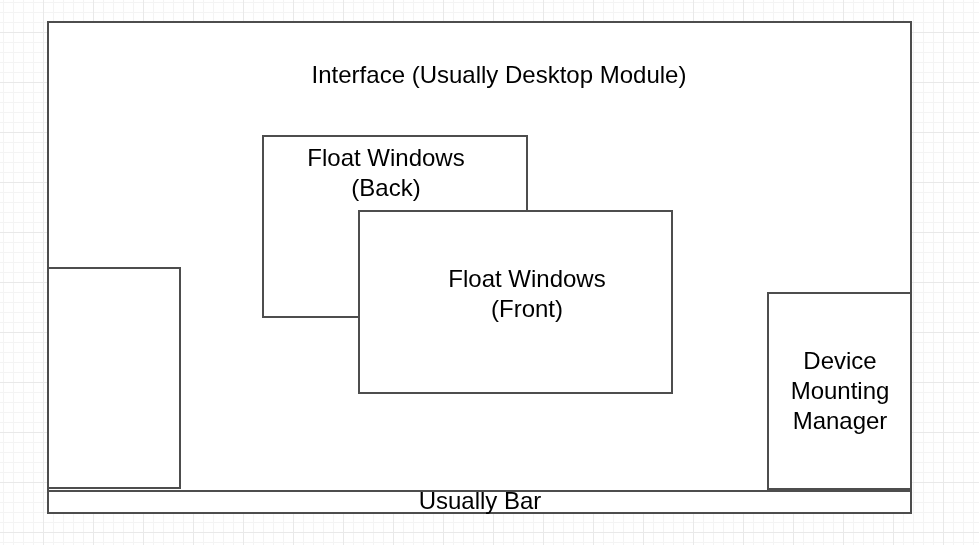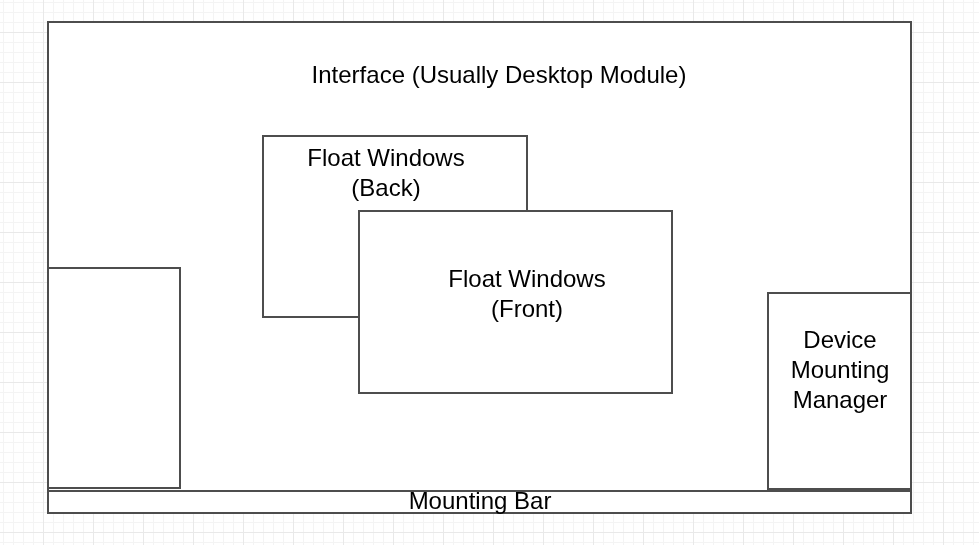--- a/index.html
+++ b/index.html
@@ -45,21 +45,21 @@
   #float-front-box { left: 358px; top: 210px; width: 315px; height: 184px; z-index: 3; }
   #list-menu-box   { left: 47px;  top: 267px; width: 134px; height: 222px; z-index: 2; }
   #device-box      { left: 767px; top: 292px; width: 145px; height: 198px; z-index: 2; }
   #function-bar-box{ left: 47px;  top: 490px; width: 865px; height: 24px;  z-index: 2; }
 
   
   #interface-label    { left: 499px; top: 75px;  z-index: 4; }
   #float-back-label   { left: 386px; top: 173px; z-index: 4; }
   #float-front-label  { left: 527px; top: 294px; z-index: 4; }
   #list-menu-label    { left: 114px; top: 367px; z-index: 4; }
-  #device-label       { left: 840px; top: 370px; z-index: 4; }
+  #device-label       { left: 840px; top: 391px; z-index: 4; }
   #function-bar-label { left: 480px; top: 501px; z-index: 4; }
 </style>
 </head>
 <body>
 
 <div class="canvas">
 
   <div class="shape" id="interface-box"></div>
 
   <div class="shape" id="float-back-box"></div>
@@ -78,15 +78,15 @@
 (Back)</div>
 
   <div class="label" id="float-front-label">Float Windows
 (Front)</div>
 
 
   <div class="label" id="device-label">Device
 Mounting
 Manager</div>
 
-  <div class="label" id="function-bar-label">Mounting Bar</div>
+  <div class="label" id="function-bar-label">Usually Bar</div>
 
 </div>
 
 </body></html>

